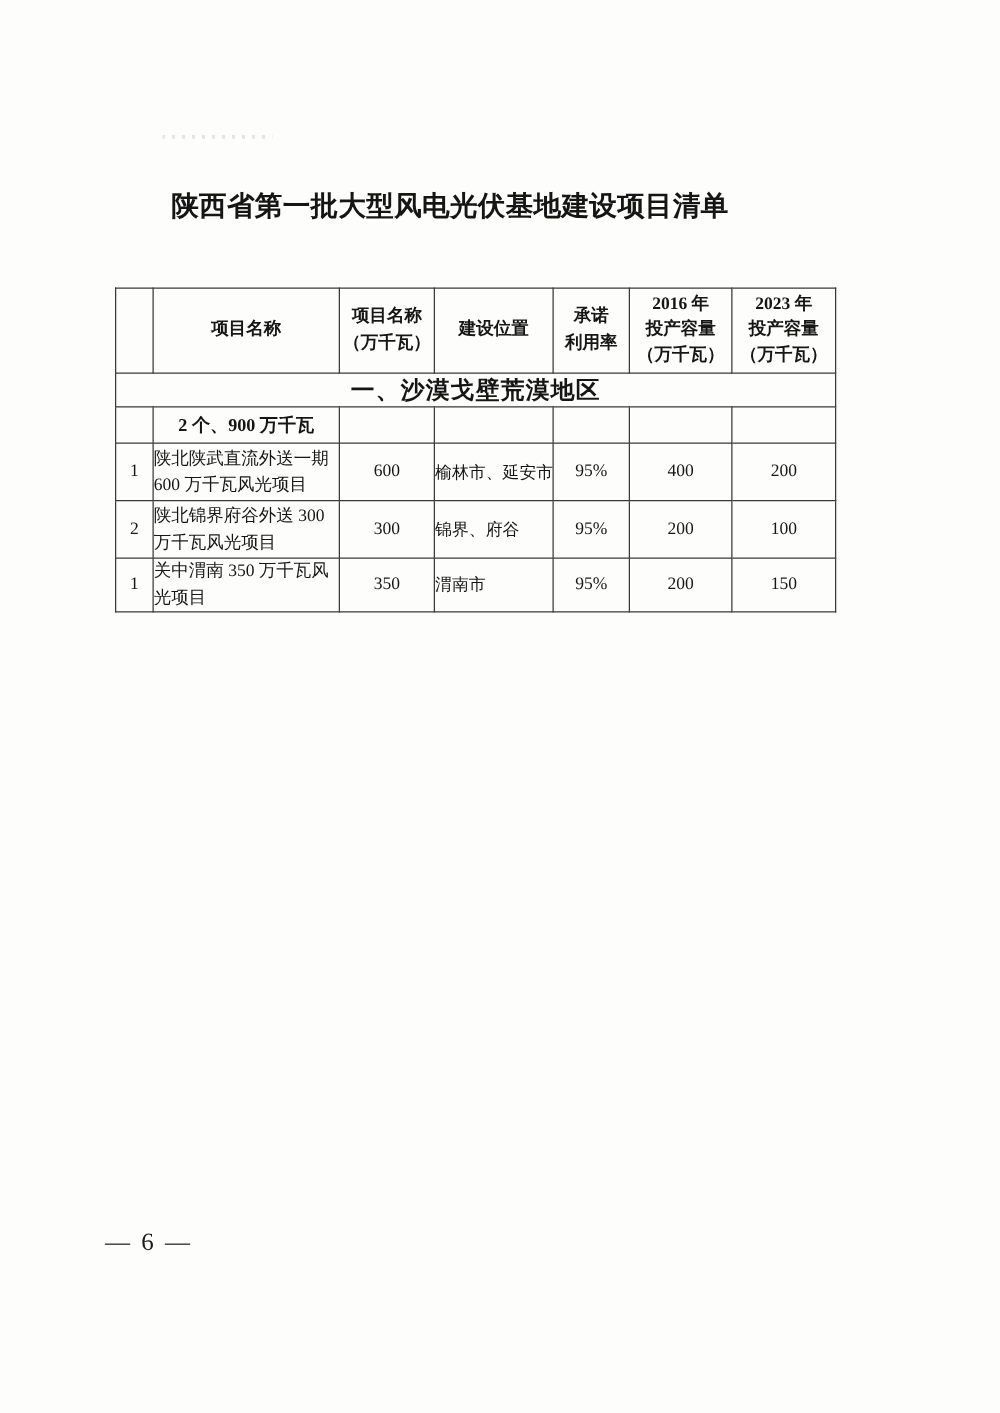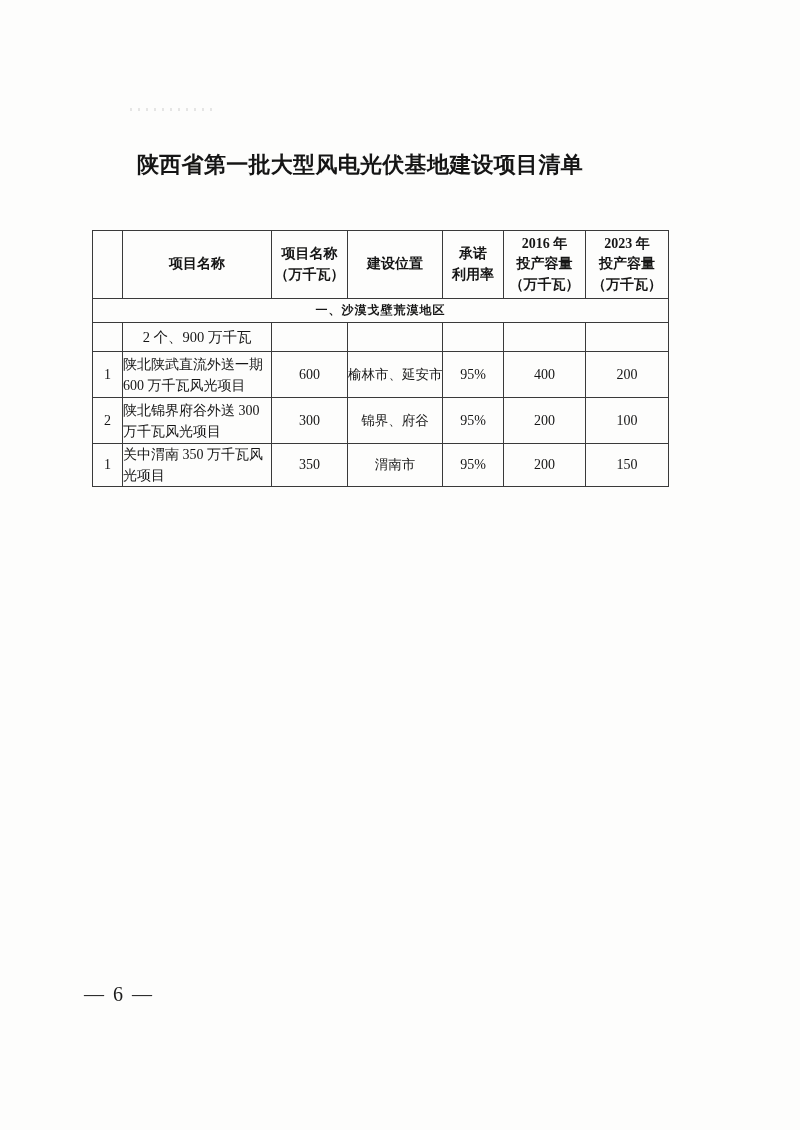--- a/index.html
+++ b/index.html
@@ -62,35 +62,35 @@
   }
   .cell-num { text-align: center; font-size: 14px; }
   .cell-name {
     text-align: left;
     padding: 2px 2px 2px 5px;
     line-height: 21px;
     font-size: 14px;
   }
   .cell-center { text-align: center; font-size: 14px; }
   .cell-loc {
-    text-align: center;
+    text-align: left;
     padding-left: 3px;
     font-size: 13.5px;
     white-space: nowrap;
     overflow: visible;
     margin-left: 44px;
   }
   .r-section td {
     font-weight: bold;
     text-align: center;
-    font-size: 12px;
+    font-size: 19px;
     letter-spacing: 1px;
   }
   .cell-summary {
-    font-weight: normal;
+    font-weight: bold;
     text-align: center;
     font-size: 14.5px;
   }
   .page-number {
     position: absolute;
     left: 84px;
     top: 983px;
     font-size: 20px;
     color: #1c1c1c;
     letter-spacing: 2px;

